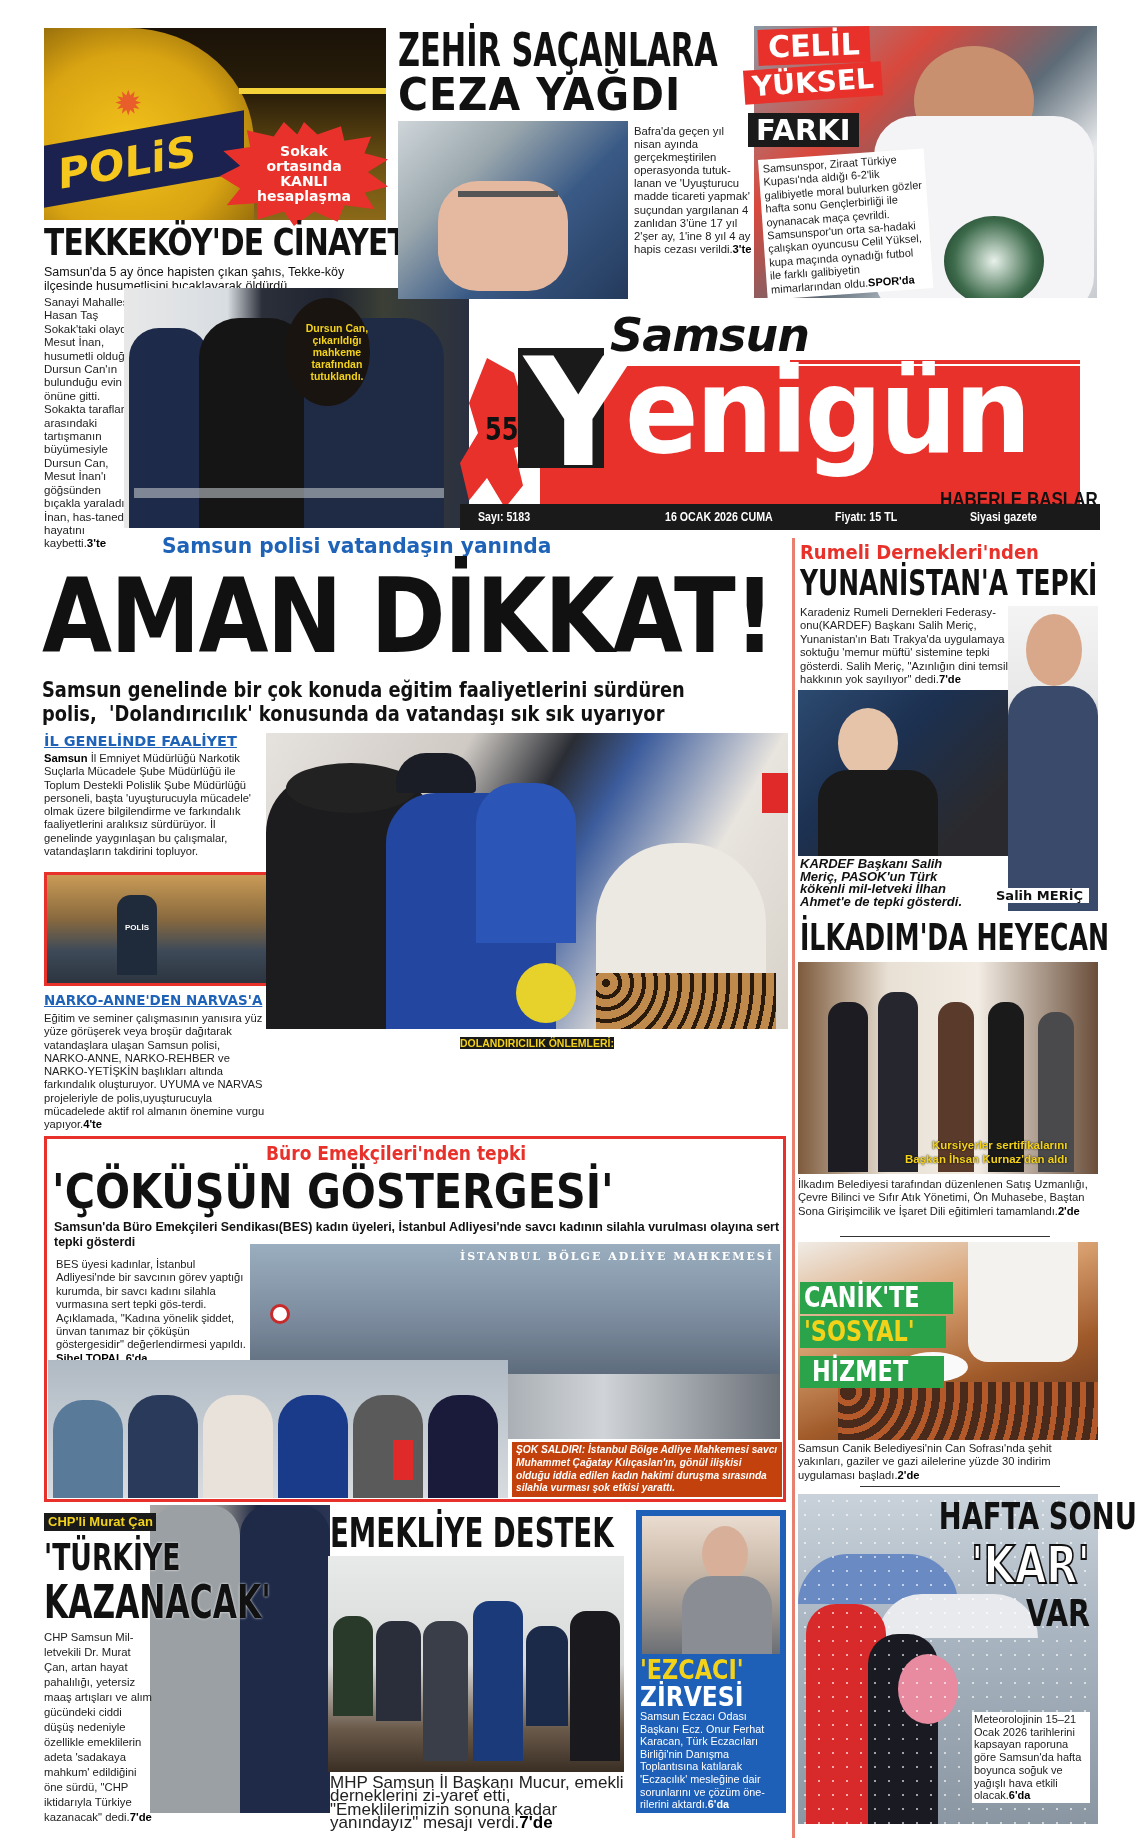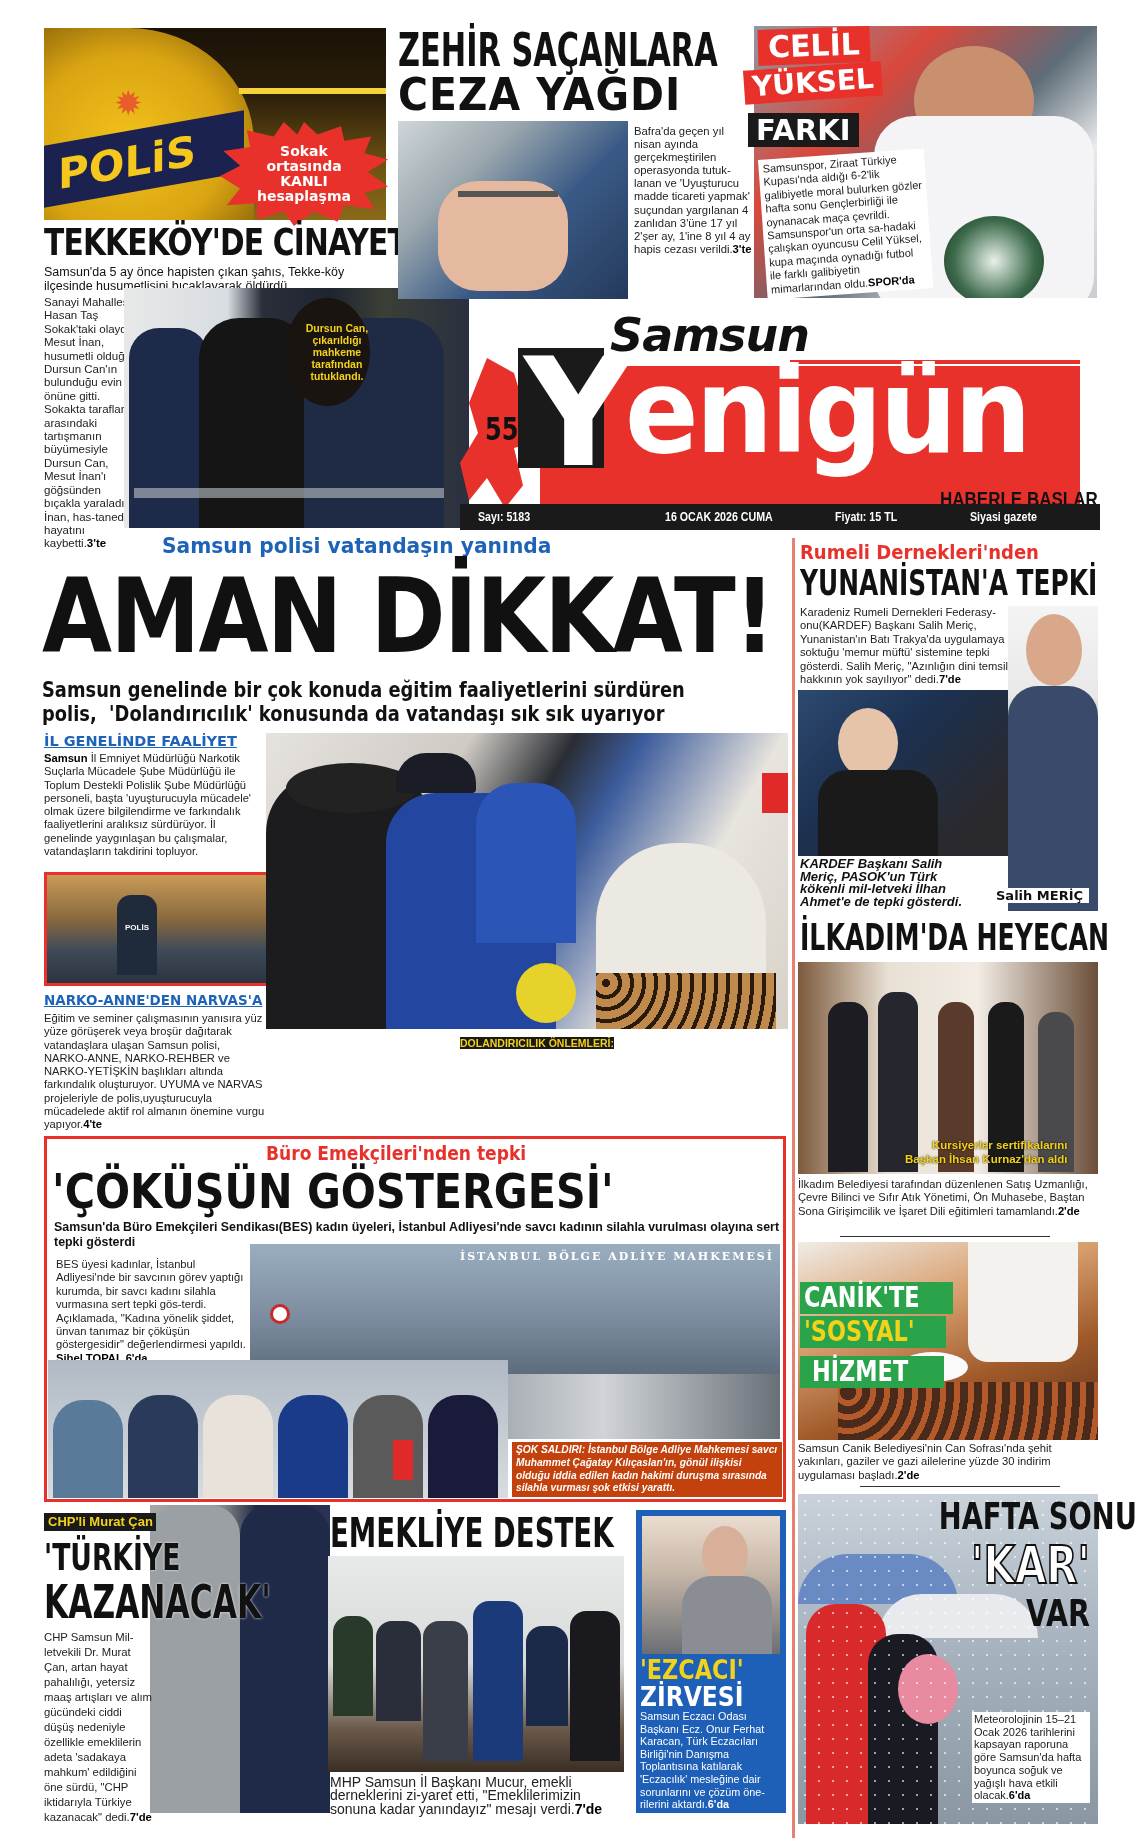--- a/index.html
+++ b/index.html
@@ -230,21 +230,21 @@
 
 <div class="abs hd-black" style="left:330px;top:1510px;font-size:40px;line-height:46px;white-space:nowrap;transform:scaleX(.69);transform-origin:left top">EMEKLİYE DESTEK</div>
 <div class="photo" style="left:328px;top:1556px;width:296px;height:216px;background:linear-gradient(180deg,#e8eaea 0%,#d8dada 50%,#6a5a4a 80%,#3a2e24 100%);">
   <div class="abs" style="left:5px;top:60px;width:40px;height:100px;background:#2a3a2a;border-radius:16px 16px 0 0"></div>
   <div class="abs" style="left:48px;top:65px;width:45px;height:100px;background:#2a2e3a;border-radius:16px 16px 0 0"></div>
   <div class="abs" style="left:95px;top:65px;width:45px;height:140px;background:#3a3e48;border-radius:16px 16px 0 0"></div>
   <div class="abs" style="left:145px;top:45px;width:50px;height:160px;background:#1a3a7a;border-radius:16px 16px 0 0"></div>
   <div class="abs" style="left:198px;top:70px;width:42px;height:100px;background:#1c2a4a;border-radius:16px 16px 0 0"></div>
   <div class="abs" style="left:242px;top:55px;width:50px;height:150px;background:#1a1a1e;border-radius:16px 16px 0 0"></div>
 </div>
-<div class="abs body-txt" style="left:330px;top:1776px;width:296px;font-size:14px;line-height:13.4px">
+<div class="abs body-txt" style="left:330px;top:1776px;width:296px;font-size:17px;line-height:13.4px">
   <span>MHP Samsun İl Başkanı Mucur, emekli derneklerini zi-yaret etti, "Emeklilerimizin sonuna kadar yanındayız" mesajı verdi.</span><b>7'de</b>
 </div>
 
 <div class="abs" style="left:636px;top:1510px;width:150px;height:303px;background:#1e5fb8"></div>
 <div class="photo" style="left:642px;top:1516px;width:138px;height:138px;background:linear-gradient(180deg,#eadcd0 0%,#c8b8a8 40%,#6a6e74 100%);">
   <div class="abs" style="left:60px;top:10px;width:46px;height:56px;border-radius:50%;background:#d8b09a"></div>
   <div class="abs" style="left:40px;top:60px;width:90px;height:80px;background:#8a8e94;border-radius:30px 30px 0 0"></div>
 </div>
 <div class="abs" style="left:640px;top:1656px;color:#f3d21a;font-weight:900;font-size:26px;line-height:28px;font-family:'DejaVu Sans',sans-serif;white-space:nowrap;transform:scaleX(.86);transform-origin:left top">'EZCACI'</div>
 <div class="abs" style="left:640px;top:1683px;color:#fff;font-weight:900;font-size:26px;line-height:28px;font-family:'DejaVu Sans',sans-serif;white-space:nowrap;transform:scaleX(.9);transform-origin:left top">ZİRVESİ</div>

